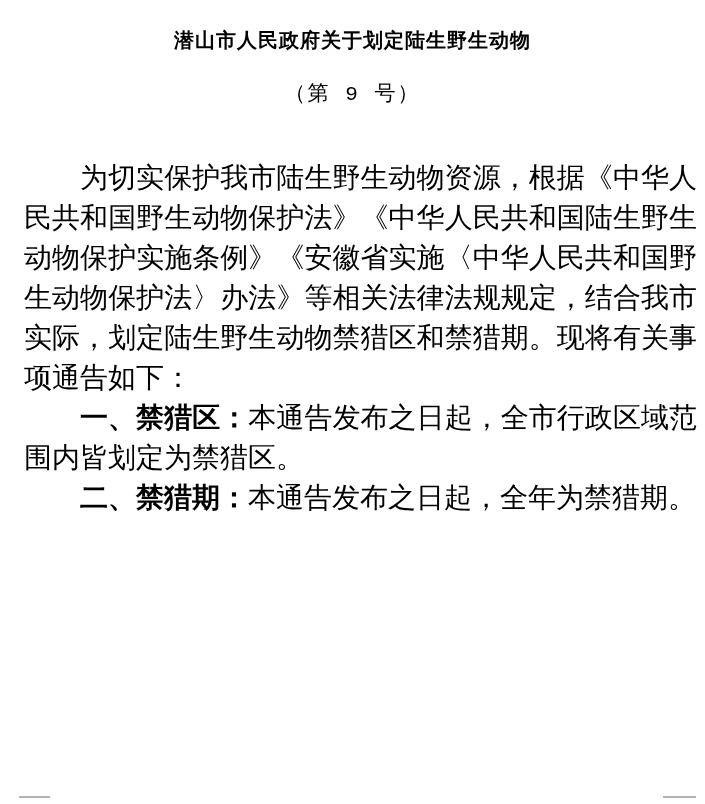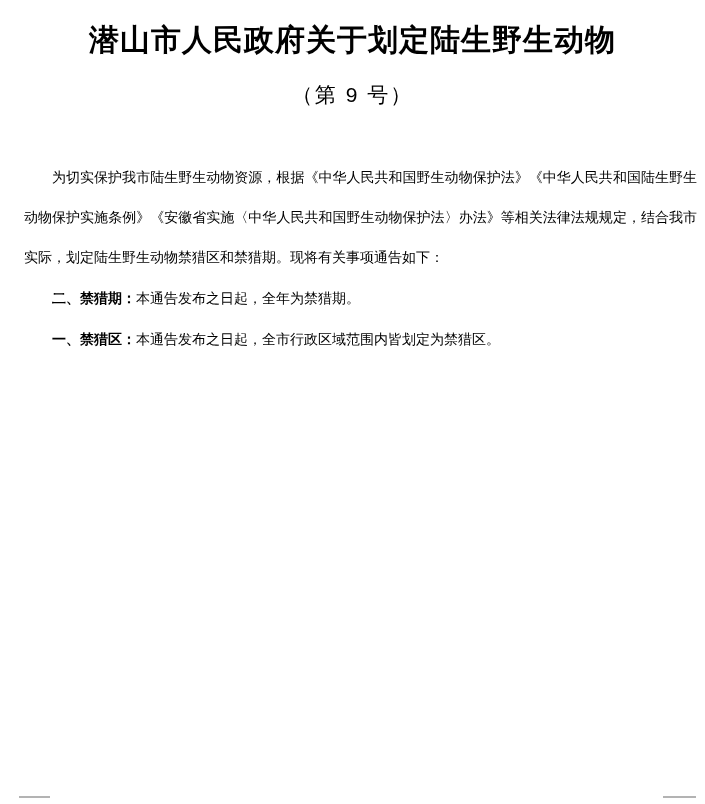--- a/index.html
+++ b/index.html
@@ -13,41 +13,41 @@
     height: 804px;
     background: #ffffff;
     overflow: hidden;
     color: #000000;
   }
   .title {
     margin: 18px 10px 8px 10px;
     text-align: center;
     font-family: "Liberation Sans", "DejaVu Sans", sans-serif;
     font-weight: bold;
-    font-size: 30px;
+    font-size: 20px;
     line-height: 44px;
     letter-spacing: 1px;
     color: #000000;
   }
   .title-line {
     display: block;
   }
   .doc-number {
     margin-top: 18px;
     text-align: center;
-    font-family: Liberation Sans, sans-serif;
+    font-family: Liberation Mono, monospace;
     font-size: 21px;
     line-height: 30px;
     letter-spacing: 2px;
     color: #000000;
   }
   .body-text {
     margin: 48px 8px 0 24px;
     font-family: "Liberation Serif", "DejaVu Serif", serif;
-    font-size: 14px;
+    font-size: 28px;
     line-height: 40px;
     text-align: justify;
     color: #000000;
   }
   .body-text p {
     margin: 0;
     text-indent: 2em;
   }
   .item-label {
     font-family: "Liberation Sans", "DejaVu Sans", sans-serif;
@@ -74,25 +74,25 @@
 
   <div class="doc-number">（第 9 号）</div>
 
   <div class="body-text">
 
     <p>
       <span>为切实保护我市陆生野生动物资源，根据《中华人民共和国野生动物保护法》《中华人民共和国陆生野生动物保护实施条例》《安徽省实施〈中华人民共和国野生动物保护法〉办法》等相关法律法规规定，结合我市实际，划定陆生野生动物禁猎区和禁猎期。现将有关事项通告如下：</span>
     </p>
 
     <p>
-      <span class="item-label">二、禁猎期：</span><span>本通告发布之日起，全年为禁猎期。</span>
+      <span class="item-label">一、禁猎区：</span><span>本通告发布之日起，全市行政区域范围内皆划定为禁猎区。</span>
     </p>
 
     <p>
-      <span class="item-label">一、禁猎区：</span><span>本通告发布之日起，全市行政区域范围内皆划定为禁猎区。</span>
+      <span class="item-label">二、禁猎期：</span><span>本通告发布之日起，全年为禁猎期。</span>
     </p>
 
 
   </div>
 
   <div class="page-edge left"></div>
   <div class="page-edge right"></div>
 
 </div>
 

